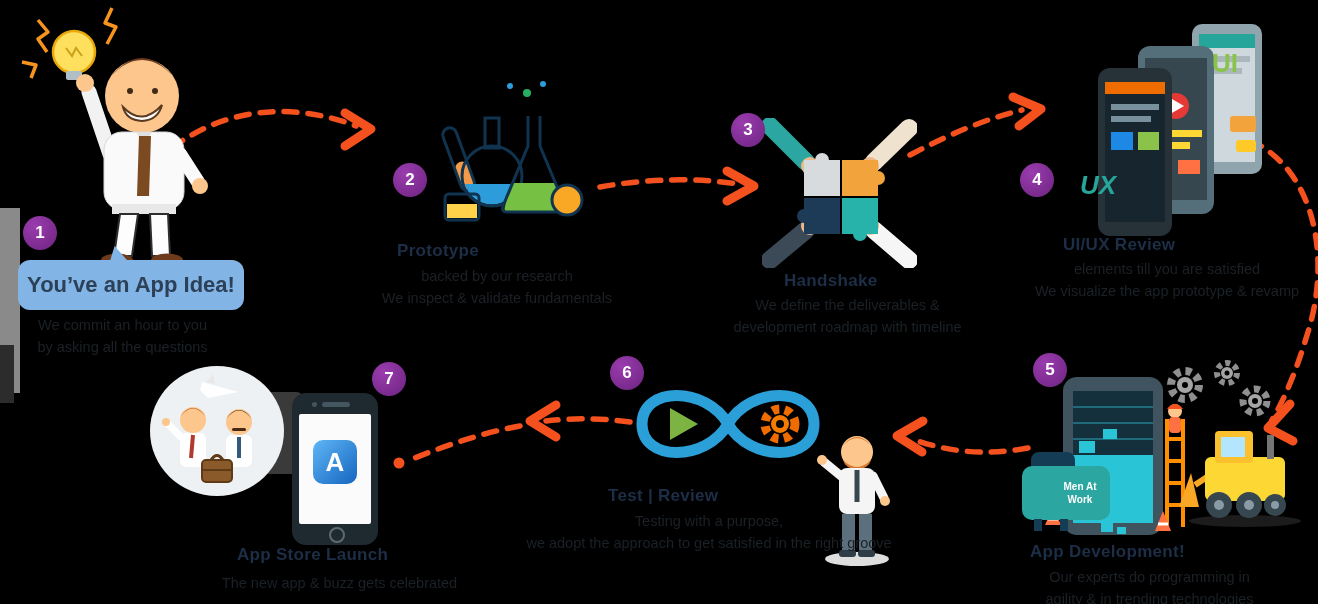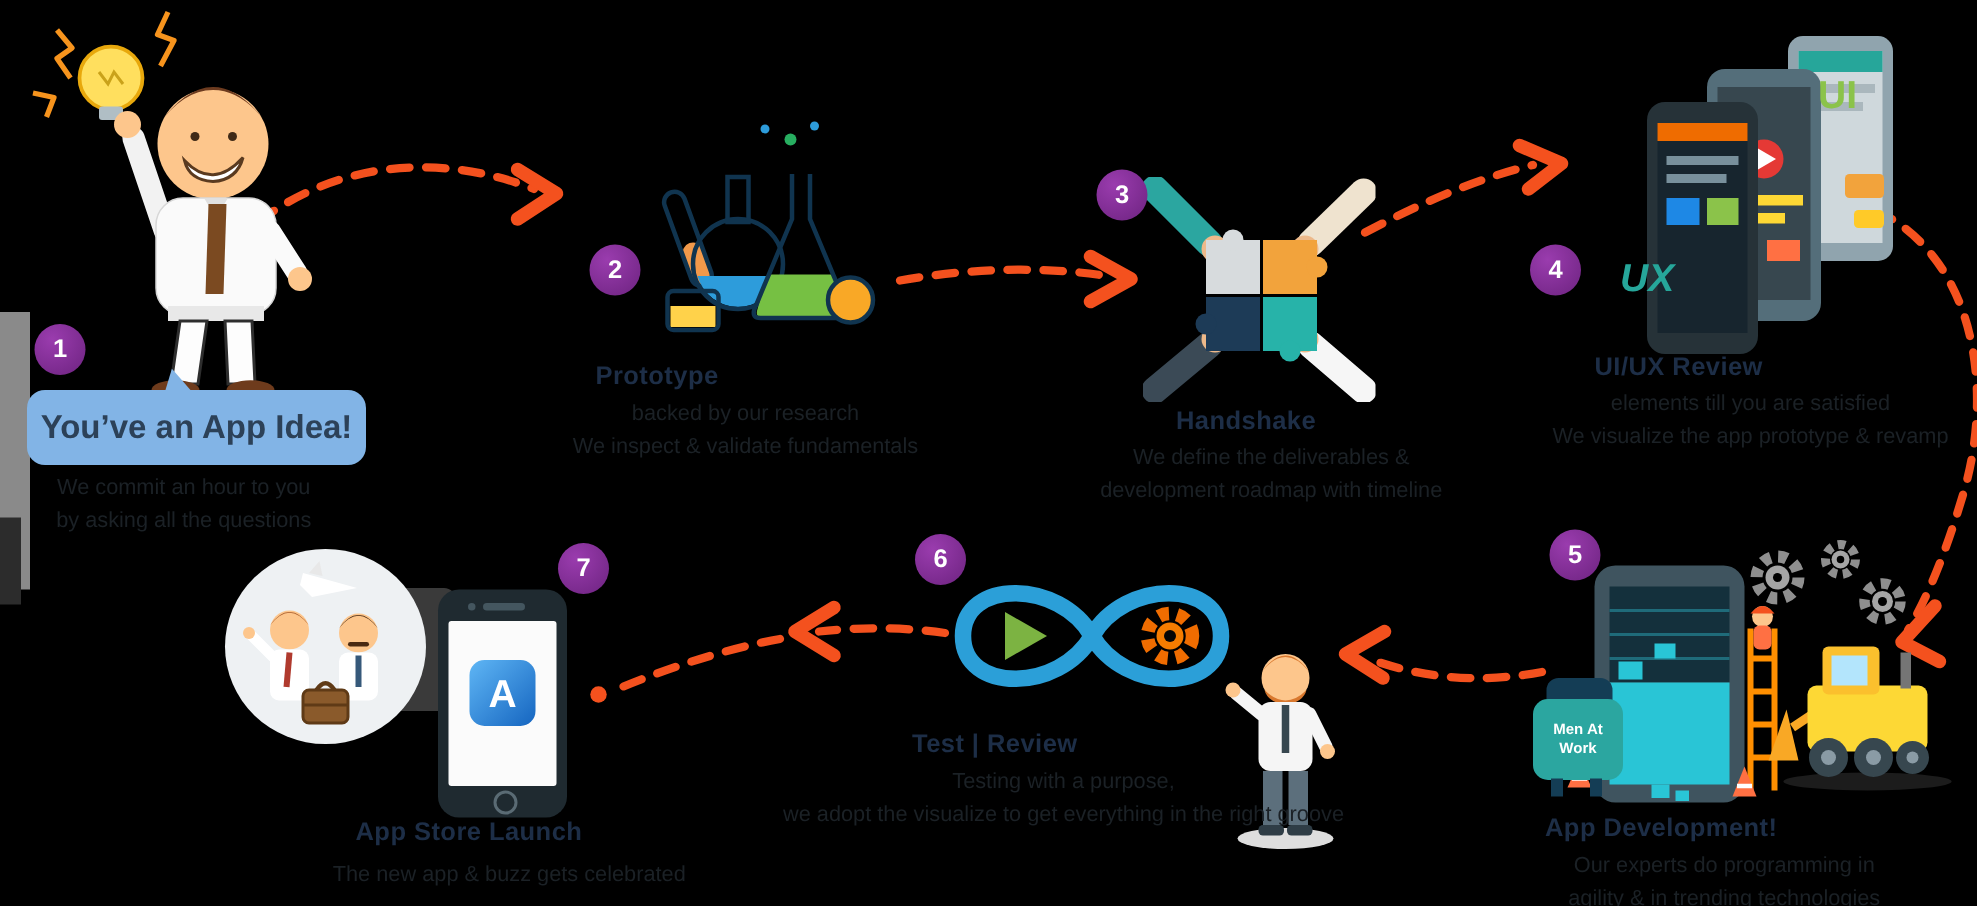--- a/index.html
+++ b/index.html
@@ -34,21 +34,21 @@
     border-bottom:17px solid #82b4e6;transform:rotate(-16deg);
   }
   .gray-strip{position:absolute;left:0;top:208px;width:20px;height:185px;background:#8a8a8a;}
   .gray-strip-dark{position:absolute;left:0;top:345px;width:14px;height:58px;background:#2c2c2c;}
   .label-ui{position:absolute;left:1212px;top:48px;color:#8bc34a;font-size:26px;font-weight:bold;}
   .label-ux{position:absolute;left:1080px;top:170px;color:#26a69a;font-size:26px;font-weight:bold;font-style:italic;text-align:center;}
   .maw-hat{position:absolute;left:1031px;top:452px;width:44px;height:15px;background:#143d55;border-radius:8px 8px 0 0;}
   .maw-body{
     position:absolute;left:1022px;top:466px;width:60px;height:54px;background:#2ba6a0;
     border-radius:10px;display:flex;flex-direction:column;align-items:center;justify-content:center;
-    color:#fff;font-size:10px;font-weight:bold;line-height:13px;text-align:center;
+    color:#fff;font-size:10px;font-weight:bold;line-height:13px;text-align:center;padding-left:28px;
   }
   .maw-leg{position:absolute;width:8px;height:12px;background:#143d55;top:519px;}
   .circle7{
     position:absolute;left:150px;top:366px;width:134px;height:130px;border-radius:50%;
     background:#eef1f3;overflow:hidden;
   }
   .dark-block{position:absolute;left:252px;top:392px;width:52px;height:82px;background:#3a3a3a;border-radius:8px;}
   .phone7-frame{position:absolute;left:292px;top:393px;width:86px;height:152px;background:#1f2a30;border-radius:14px;}
   .phone7-screen{position:absolute;left:299px;top:414px;width:72px;height:110px;background:#fbfbfb;border-radius:2px;}
   .phone7-speaker{position:absolute;left:322px;top:402px;width:28px;height:5px;background:#44565f;border-radius:3px;}
@@ -337,21 +337,21 @@
     <rect x="47" y="96" width="13" height="36" fill="#5c6f7c"></rect>
     <rect x="27" y="132" width="17" height="7" rx="3" fill="#2f3d46"></rect>
     <rect x="46" y="132" width="17" height="7" rx="3" fill="#2f3d46"></rect>
   </svg>
   <div class="badge" style="left:610px;top:356px">
       <span>6</span>
     </div>
   <div class="step-title" style="left:608px;top:486px;width:205px">Test | Review</div>
   <div class="step-body" style="left:478px;top:510px;width:462px">
     <div>Testing with a purpose,</div>
-    <div>we adopt the visualize to get everything in the right groove</div>
+    <div>we adopt the approach to get satisfied in the right groove</div>
   </div>
 
   <div class="dark-block"></div>
   <div class="circle7">
     <svg width="134" height="130" viewBox="0 0 134 130">
       <polygon points="52,16 88,26 58,32 50,24" fill="#fff"></polygon>
       <polygon points="56,16 63,8 65,18" fill="#e8e8e8"></polygon>
       <g>
         <line x1="32" y1="72" x2="18" y2="58" stroke="#fff" stroke-width="7" stroke-linecap="round"></line>
         <circle cx="16" cy="56" r="4" fill="#fdc68c"></circle>

